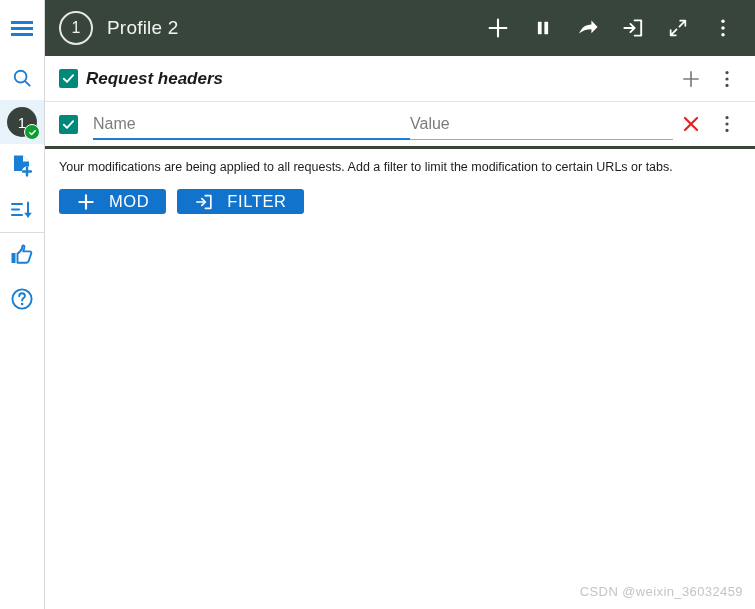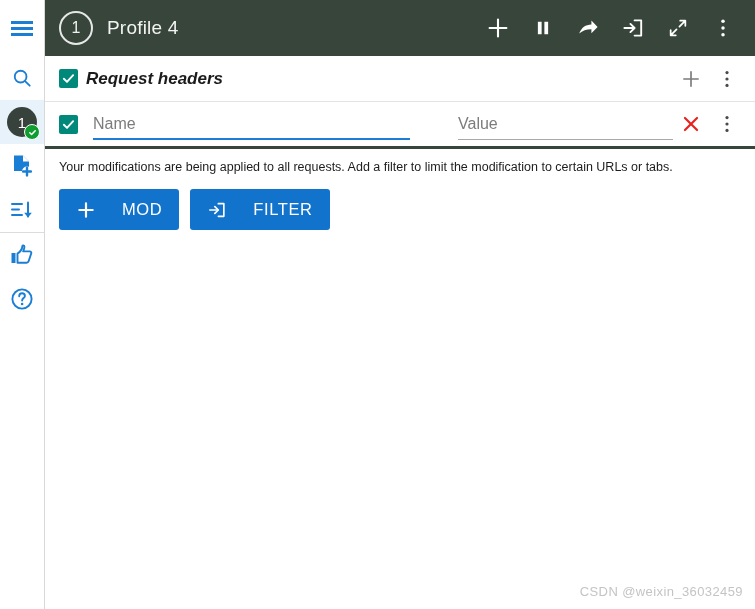--- a/index.html
+++ b/index.html
@@ -191,21 +191,20 @@
     align-items: center;
     padding: 0 10px 0 14px;
     box-sizing: border-box;
   }
   .kv-fields {
     flex: 1 1 auto;
     display: flex;
     margin-left: 15px;
     min-width: 0;
     align-items: flex-end;
-    gap: 48px;
   }
   .field {
     position: relative;
     height: 28px;
     display: flex;
     align-items: center;
     min-width: 0;
   }
   .field input {
     border: none;
@@ -248,25 +247,25 @@
   }
   .btn-row {
     display: flex;
     gap: 11px;
     margin-top: 13px;
   }
   .btn {
     background: #1273cd;
     border: none;
     border-radius: 3px;
-    height: 41px;
+    height: 25px;
     padding: 0 17px;
     display: flex;
     align-items: center;
-    gap: 26px;
+    gap: 13px;
     color: #ffffff;
     font-size: 16.5px;
     letter-spacing: .6px;
     font-family: "Liberation Sans", sans-serif;
     cursor: pointer;
   }
   .btn .lbl { line-height: 1; }
 
   .canvas {
     flex: 1 1 auto;
@@ -353,21 +352,21 @@
         <circle cx="12.1" cy="17" r="1.3" fill="#1a7fd4"></circle>
       </svg>
     </div>
   </div>
 
   <div class="main">
 
     <div class="topbar">
       <div class="profile-chip">
         <div class="profile-num">1</div>
-        <div class="profile-name">Profile 4</div>
+        <div class="profile-name">Profile 2</div>
       </div>
 
       <div class="topbar-spacer"></div>
 
       <div class="topbar-actions">
 
         <div class="tb-btn">
           <svg width="24" height="24" viewBox="0 0 24 24">
             <path d="M12 3.6 v16.8 M3.6 12 h16.8" stroke="#ffffff" stroke-width="2.1" stroke-linecap="round"></path>
           </svg>

